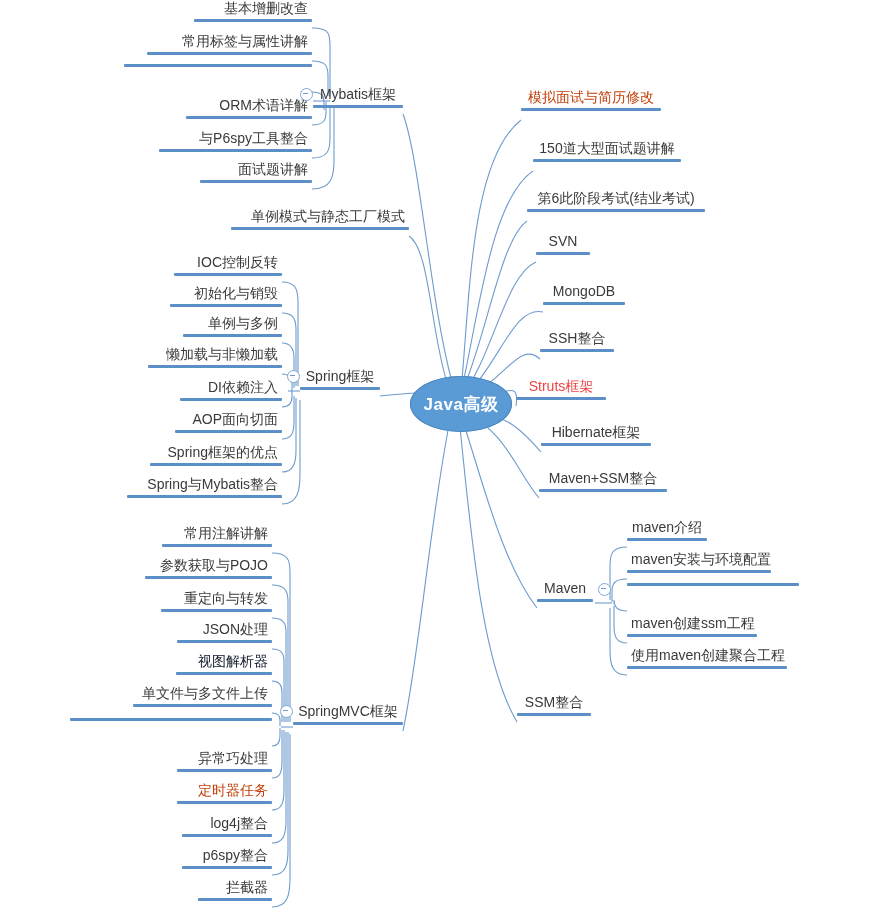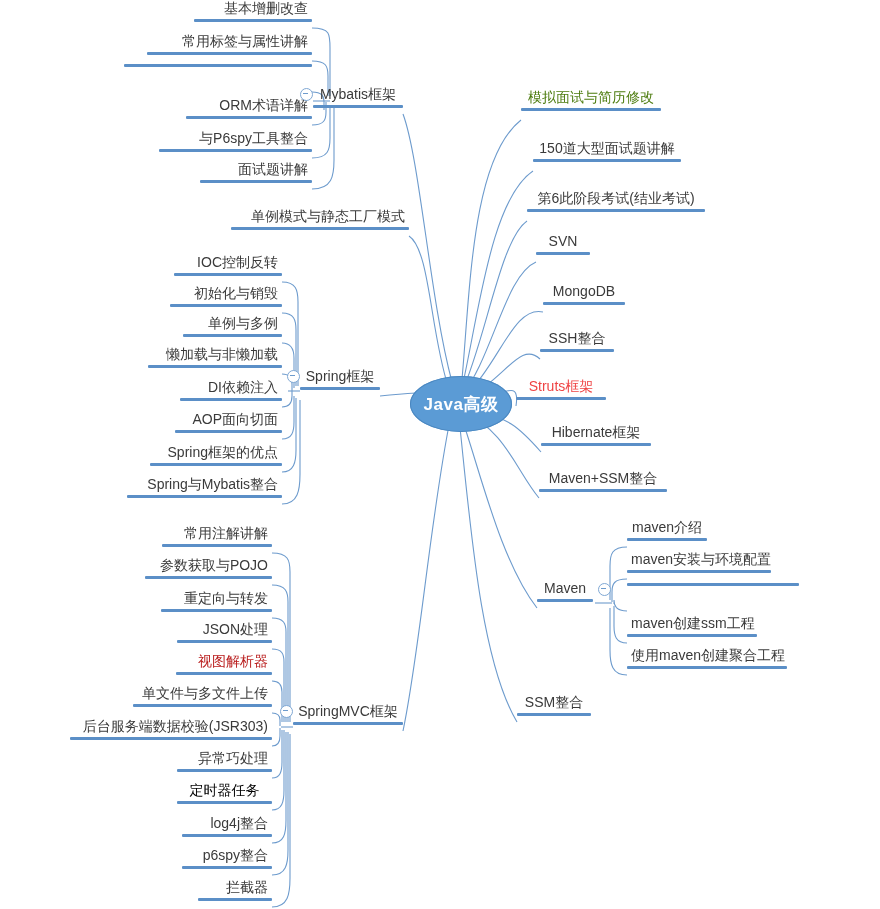--- a/index.html
+++ b/index.html
@@ -198,37 +198,36 @@
 </div>
 <div class="node l" style="left: 161px; top: 590px; width: 111px;">
   <span class="lbl" style="color: rgb(58, 58, 58); text-align: right;">重定向与转发</span>
   <span class="bar" style="background: rgb(91, 143, 199);"></span>
 </div>
 <div class="node l" style="left: 177px; top: 621px; width: 95px;">
   <span class="lbl" style="color: rgb(58, 58, 58);">JSON处理</span>
   <span class="bar" style="background: rgb(91, 143, 199);"></span>
 </div>
 <div class="node l" style="left: 176px; top: 653px; width: 96px;">
-  <span class="lbl" style="color: #b91c1c;">视图解析器</span>
+  <span class="lbl" style="color: #0f172a;">视图解析器</span>
   <span class="bar" style="background: rgb(91, 143, 199);"></span>
 </div>
 <div class="node l" style="left: 133px; top: 685px; width: 139px;">
   <span class="lbl" style="color: rgb(58, 58, 58);">单文件与多文件上传</span>
   <span class="bar" style="background: rgb(91, 143, 199);"></span>
 </div>
 <div class="node l" style="left: 70px; top: 718px; width: 202px;">
-  <span class="lbl" style="color: rgb(58, 58, 58);">后台服务端数据校验(JSR303)</span>
   <span class="bar" style="background: rgb(91, 143, 199);"></span>
 </div>
 <div class="node l" style="left: 177px; top: 750px; width: 95px;">
   <span class="lbl" style="color: rgb(58, 58, 58);">异常巧处理</span>
   <span class="bar" style="background: rgb(91, 143, 199);"></span>
 </div>
 <div class="node l" style="left: 177px; top: 782px; width: 95px;">
-  <span class="lbl" style="color: #000000; text-align: center;">定时器任务</span>
+  <span class="lbl" style="color: #c2410c;">定时器任务</span>
   <span class="bar" style="background: rgb(91, 143, 199);"></span>
 </div>
 <div class="node l" style="left: 182px; top: 815px; width: 90px;">
   <span class="lbl" style="color: rgb(58, 58, 58);">log4j整合</span>
   <span class="bar" style="background: rgb(91, 143, 199);"></span>
 </div>
 <div class="node l" style="left: 182px; top: 847px; width: 90px;">
   <span class="lbl" style="color: rgb(58, 58, 58);">p6spy整合</span>
   <span class="bar" style="background: rgb(91, 143, 199);"></span>
 </div>
@@ -236,21 +235,21 @@
   <span class="lbl" style="color: rgb(58, 58, 58);">拦截器</span>
   <span class="bar" style="background: rgb(91, 143, 199);"></span>
 </div>
 <div class="node r" style="left: 293px; top: 703px; width: 110px;">
   <span class="lbl" style="color: rgb(58, 58, 58);">SpringMVC框架</span>
   <span class="bar" style="background: rgb(91, 143, 199);"></span>
 </div>
 <div class="toggle" style="left: 280px; top: 705px;"></div>
 
 <div class="node r" style="left: 521px; top: 89px; width: 140px;">
-  <span class="lbl" style="color: #4d7c0f;">模拟面试与简历修改</span>
+  <span class="lbl" style="color: #c2410c;">模拟面试与简历修改</span>
   <span class="bar" style="background: rgb(91, 143, 199);"></span>
 </div>
 <div class="node r" style="left: 533px; top: 140px; width: 148px;">
   <span class="lbl" style="color: rgb(58, 58, 58);">150道大型面试题讲解</span>
   <span class="bar" style="background: rgb(91, 143, 199);"></span>
 </div>
 <div class="node r" style="left: 527px; top: 190px; width: 178px;">
   <span class="lbl" style="color: rgb(58, 58, 58);">第6此阶段考试(结业考试)</span>
   <span class="bar" style="background: rgb(91, 143, 199);"></span>
 </div>

